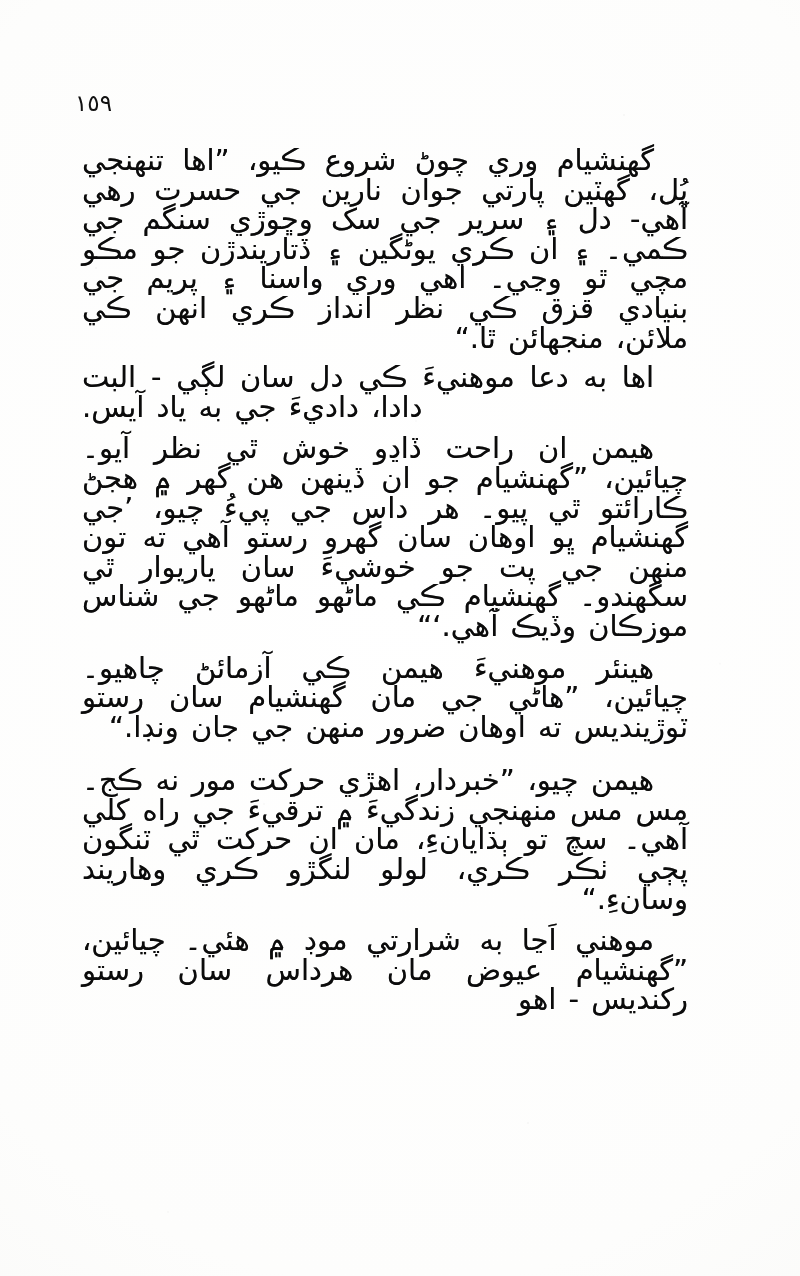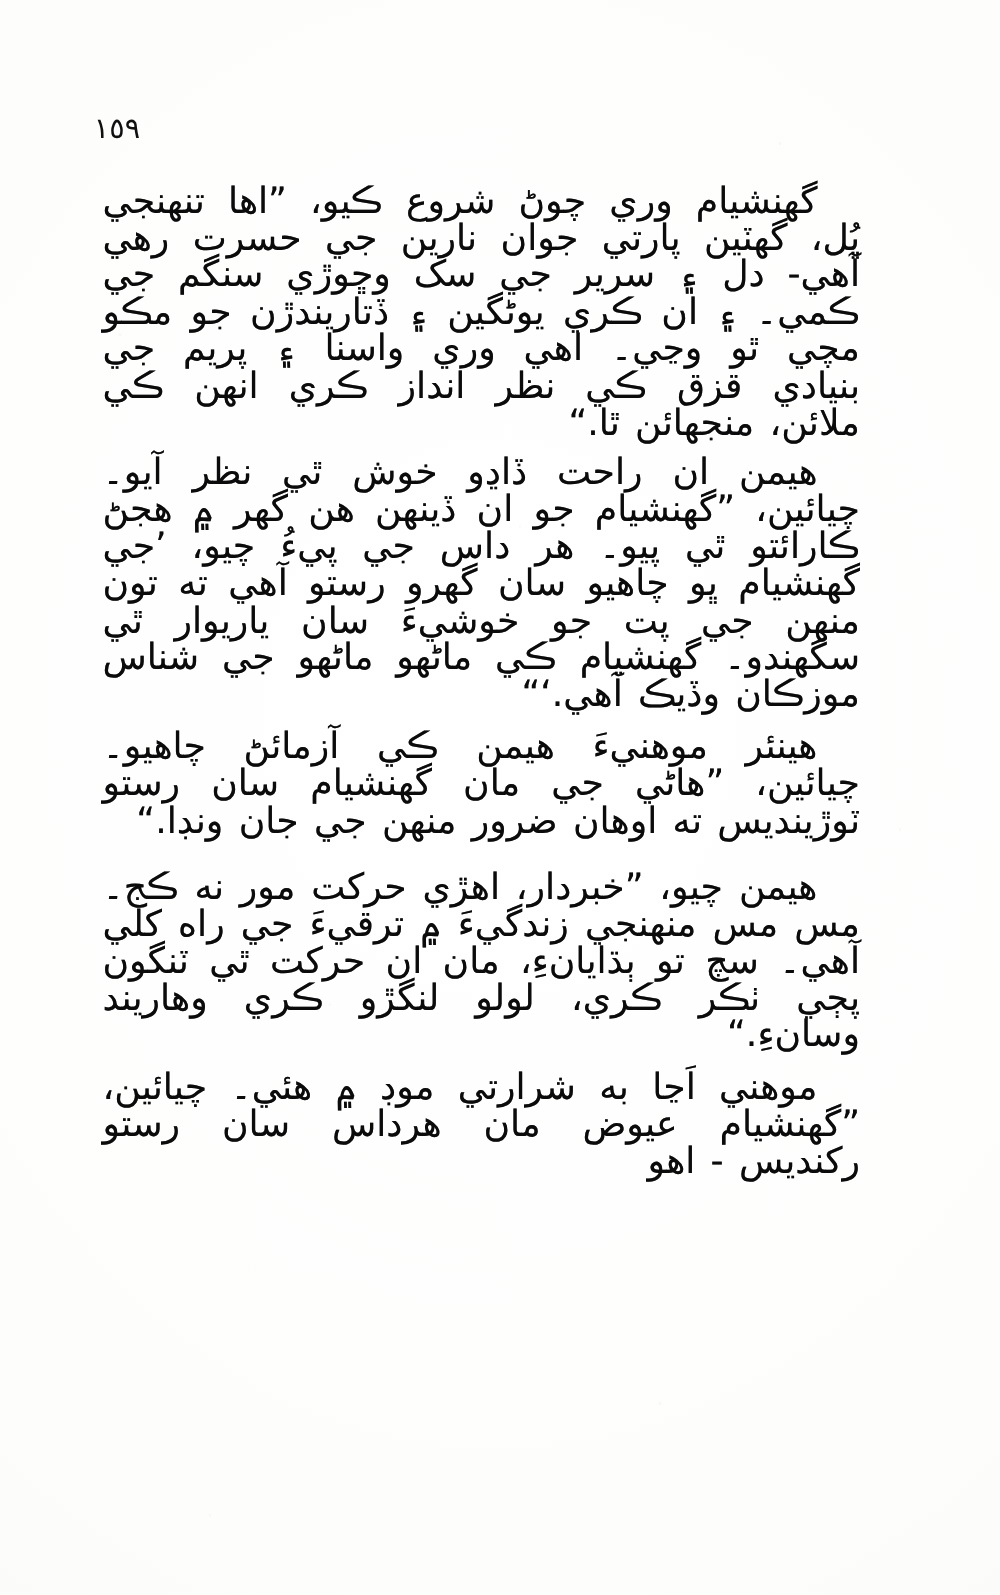--- a/index.html
+++ b/index.html
@@ -106,22 +106,23 @@
 
 <div class="page">
   <div class="content">
 
     <div class="folio">١٥٩</div>
 
     <div class="textblock">
 
       <p class="para indent-first p1">گهنشيام وري چوڻ شروع ڪيو، ”اها تنهنجي ڀُل، گهٽين پارتي جوان نارين جي حسرت رهي آهي- دل ۽ سرير جي سک وڇوڙي سنگم جي ڪمي۔ ۽ ان ڪري يوڻگين ۽ ڏتاريندڙن جو مڪو مچي ٿو وڃي۔ اهي وري واسنا ۽ پريم جي بنيادي قزق ڪي نظر انداز ڪري انهن ڪي ملائن، منجهائن ٿا.“</p>
 
+      <p class="para indent-first p2 close-last">اها به دعا موهنيءَ ڪي دل سان لڳي - البت دادا، داديءَ جي به ياد آيس.</p>
 
-      <p class="para indent-first p3">هيمن ان راحت ڏاڍو خوش ٿي نظر آيو۔ چيائين، ”گهنشيام جو ان ڏينهن هن گهر ۾ هجڻ ڪارائتو ٿي پيو۔ هر داس جي پيءُ چيو، ’جي گهنشيام ڀو چاهيو سان گهرو رستو آهي ته تون منهن جي پت جو خوشيءَ سان ياريوار ٿي سگهندو۔ گهنشيام ڪي ماڻهو ماڻهو جي شناس موزڪان وڏيڪ آهي.‘“</p>
+      <p class="para indent-first p3">هيمن ان راحت ڏاڍو خوش ٿي نظر آيو۔ چيائين، ”گهنشيام جو ان ڏينهن هن گهر ۾ هجڻ ڪارائتو ٿي پيو۔ هر داس جي پيءُ چيو، ’جي گهنشيام ڀو اوهان سان گهرو رستو آهي ته تون منهن جي پت جو خوشيءَ سان ياريوار ٿي سگهندو۔ گهنشيام ڪي ماڻهو ماڻهو جي شناس موزڪان وڏيڪ آهي.‘“</p>
 
       <p class="para indent-first p4">هينئر موهنيءَ هيمن ڪي آزمائڻ چاهيو۔ چيائين، ”هاڻي جي مان گهنشيام سان رستو ٽوڙينديس ته اوهان ضرور منهن جي جان ونڊا.“</p>
 
       <p class="para indent-first p5">هيمن چيو، ”خبردار، اهڙي حرکت مور نه ڪج۔ مس مس منهنجي زندگيءَ ۾ ترقيءَ جي راه کلي آهي۔ سچ تو ٻڌايانءِ، مان ان حرکت ٿي ٽنگون پڄي ٺڪر ڪري، لولو لنگڙو ڪري وهاريند وسانءِ.“</p>
 
       <p class="para indent-first p6">موهني اَڃا به شرارتي موڊ ۾ هئي۔ چيائين، ”گهنشيام عيوض مان هرداس سان رستو رکنديس - اهو</p>
 
     </div>
   </div>
 </div>

